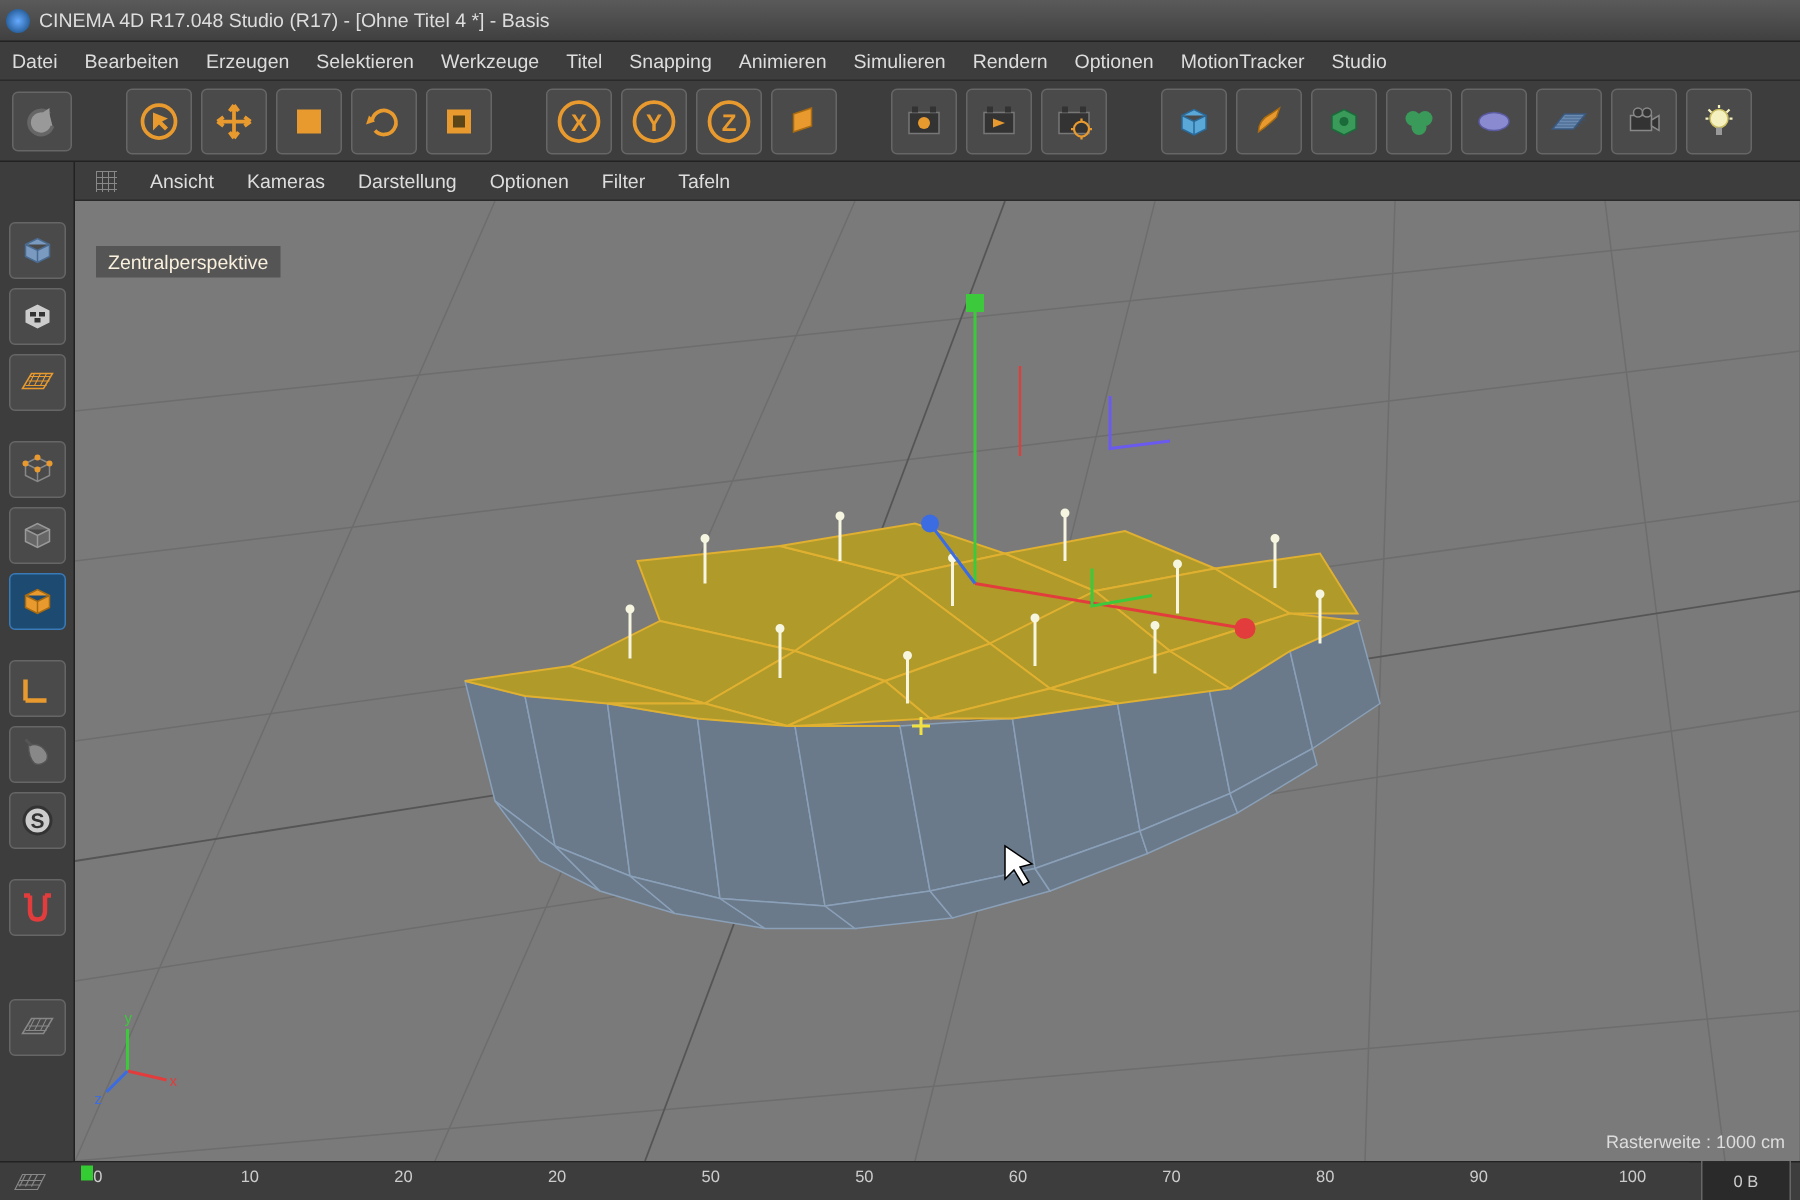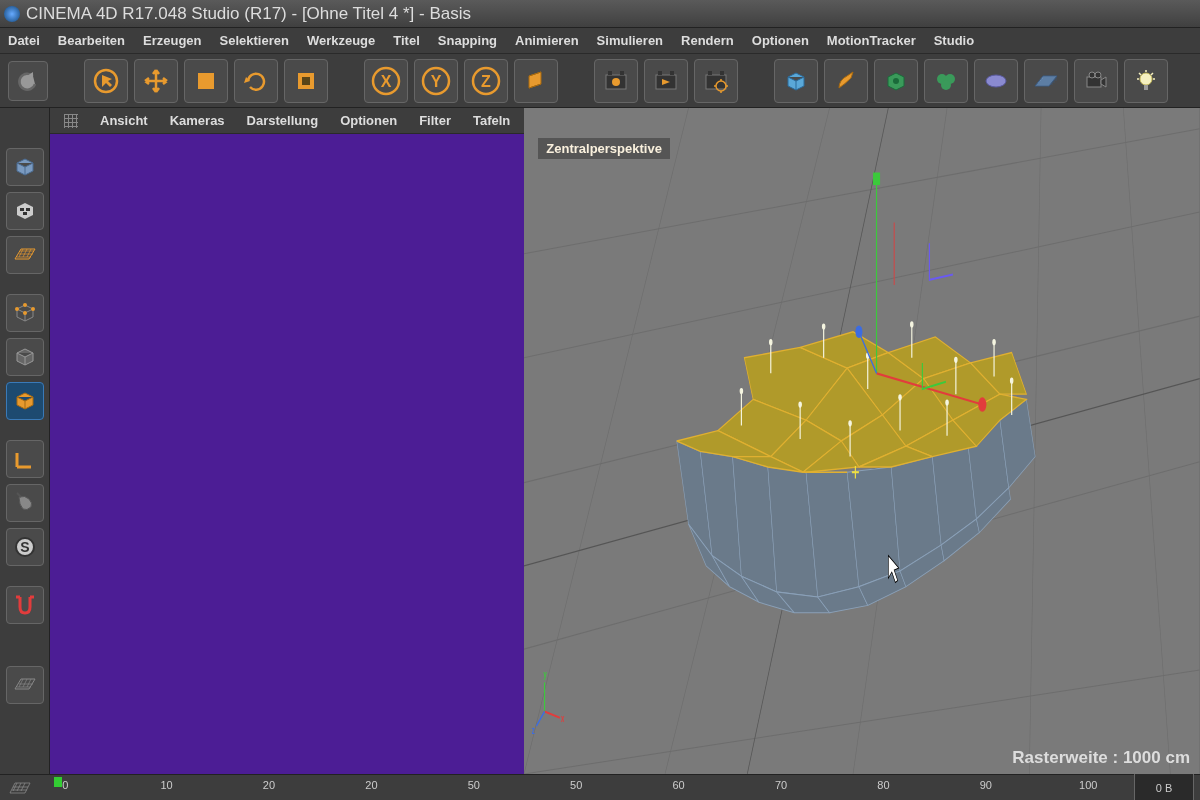--- a/index.html
+++ b/index.html
@@ -1,41 +1,41 @@
 <!DOCTYPE html>
 <html><head>
 <meta charset="utf-8">
 <style>
 * { margin: 0; padding: 0; box-sizing: border-box; font-family: Arial, sans-serif; }
 body { background: #3b3b3b; width: 1200px; height: 800px; overflow: hidden; color: #ccc; }
 
-.titlebar { height: 28px; background: linear-gradient(#5a5a5a, #404040); display: flex; align-items: center; padding: 0 4px; font-size: 17px; color: #ddd; border-bottom: 1px solid #222; }
+.titlebar { height: 28px; background: linear-gradient(#5a5a5a, #404040); display: flex; align-items: center; padding: 0 4px; font-size: 13px; color: #ddd; border-bottom: 1px solid #222; }
 .titlebar .app-icon { width: 16px; height: 16px; border-radius: 50%; background: radial-gradient(#6af, #147); margin-right: 6px; }
 
-.menubar { height: 26px; background: #3d3d3d; display: flex; align-items: center; padding: 0 8px; gap: 18px; font-size: 13px; color: #ddd; border-bottom: 1px solid #2a2a2a; font-weight: bold; }
+.menubar { height: 26px; background: #3d3d3d; display: flex; align-items: center; padding: 0 8px; gap: 18px; font-size: 13px; color: #ddd; border-bottom: 1px solid #2a2a2a; }
 .menubar span { cursor: pointer; }
 
 .toolbar { height: 54px; background: #3d3d3d; display: flex; align-items: center; padding: 0 8px; gap: 6px; border-bottom: 1px solid #222; }
 .tool { width: 40px; height: 40px; background: #4a4a4a; border: 1px solid #666; border-radius: 4px; display: flex; align-items: center; justify-content: center; cursor: pointer; }
 .tool.big { width: 44px; height: 44px; }
 .spacer { width: 24px; }
 
 .main { display: flex; height: calc(100% - 28px - 26px - 54px - 26px); }
 .left-tools { width: 50px; background: #3d3d3d; border-right: 1px solid #222; display: flex; flex-direction: column; align-items: center; padding-top: 40px; gap: 6px; }
 .ltool { width: 38px; height: 38px; background: #4a4a4a; border: 1px solid #666; border-radius: 4px; display: flex; align-items: center; justify-content: center; cursor: pointer; }
 .ltool.active { background: #1d4a70; border-color: #3a7ab8; }
 
-.viewport-wrap { flex: 1; display: flex; flex-direction: row; background: #4c1d95; position: relative; font-weight: bold; }
+.viewport-wrap { flex: 1; display: flex; flex-direction: column; background: #fdba74; position: relative; }
 .view-menu { height: 26px; background: #3d3d3d; display: flex; align-items: center; padding: 0 14px; gap: 22px; font-size: 13px; color: #ddd; border-bottom: 1px solid #2a2a2a; }
 .view-menu .grid-icon { width: 14px; height: 14px; background: repeating-linear-gradient(#888 0 1px, transparent 1px 4px), repeating-linear-gradient(90deg, #888 0 1px, transparent 1px 4px); }
 .view-label { position: absolute; top: 30px; left: 14px; font-size: 13px; color: #f9f0dd; background: rgba(60,60,60,0.6); padding: 3px 8px; text-align: center; }
 .stats { position: absolute; top: 58px; left: 14px; font-size: 13px; color: #ddd; background: rgba(60,60,60,0.5); padding: 6px 10px; }
 .stats table td { padding: 2px 10px 2px 0; font-size: 13px; }
 .stats .hdr { color: #ddd; }
-.rasterweite { position: absolute; bottom: 6px; right: 10px; font-size: 17px; color: #ddd; }
+.rasterweite { position: absolute; bottom: 6px; right: 10px; font-size: 12px; color: #ddd; }
 
 .viewport { flex: 1; position: relative; overflow: hidden; background: #7a7a7a; }
 .viewport svg { width: 100%; height: 100%; display: block; }
 
 .timeline { height: 26px; background: #3d3d3d; border-top: 1px solid #222; display: flex; align-items: center; }
 .timeline .tl-tool { width: 40px; display: flex; align-items: center; justify-content: center; }
 .ruler { flex: 1; position: relative; height: 100%; background: #3d3d3d; margin: 0 8px; }
 .ruler .lbl { position: absolute; top: 4px; font-size: 11px; color: #ccc; transform: translateX(-50%); }
 .ruler .playhead { position: absolute; top: 2px; width: 8px; height: 10px; background: #3c3; }
 .status-b { width: 60px; height: 30px; background: #2a2a2a; border: 1px solid #666; display: flex; align-items: center; justify-content: center; font-size: 11px; margin-right: 6px; }

